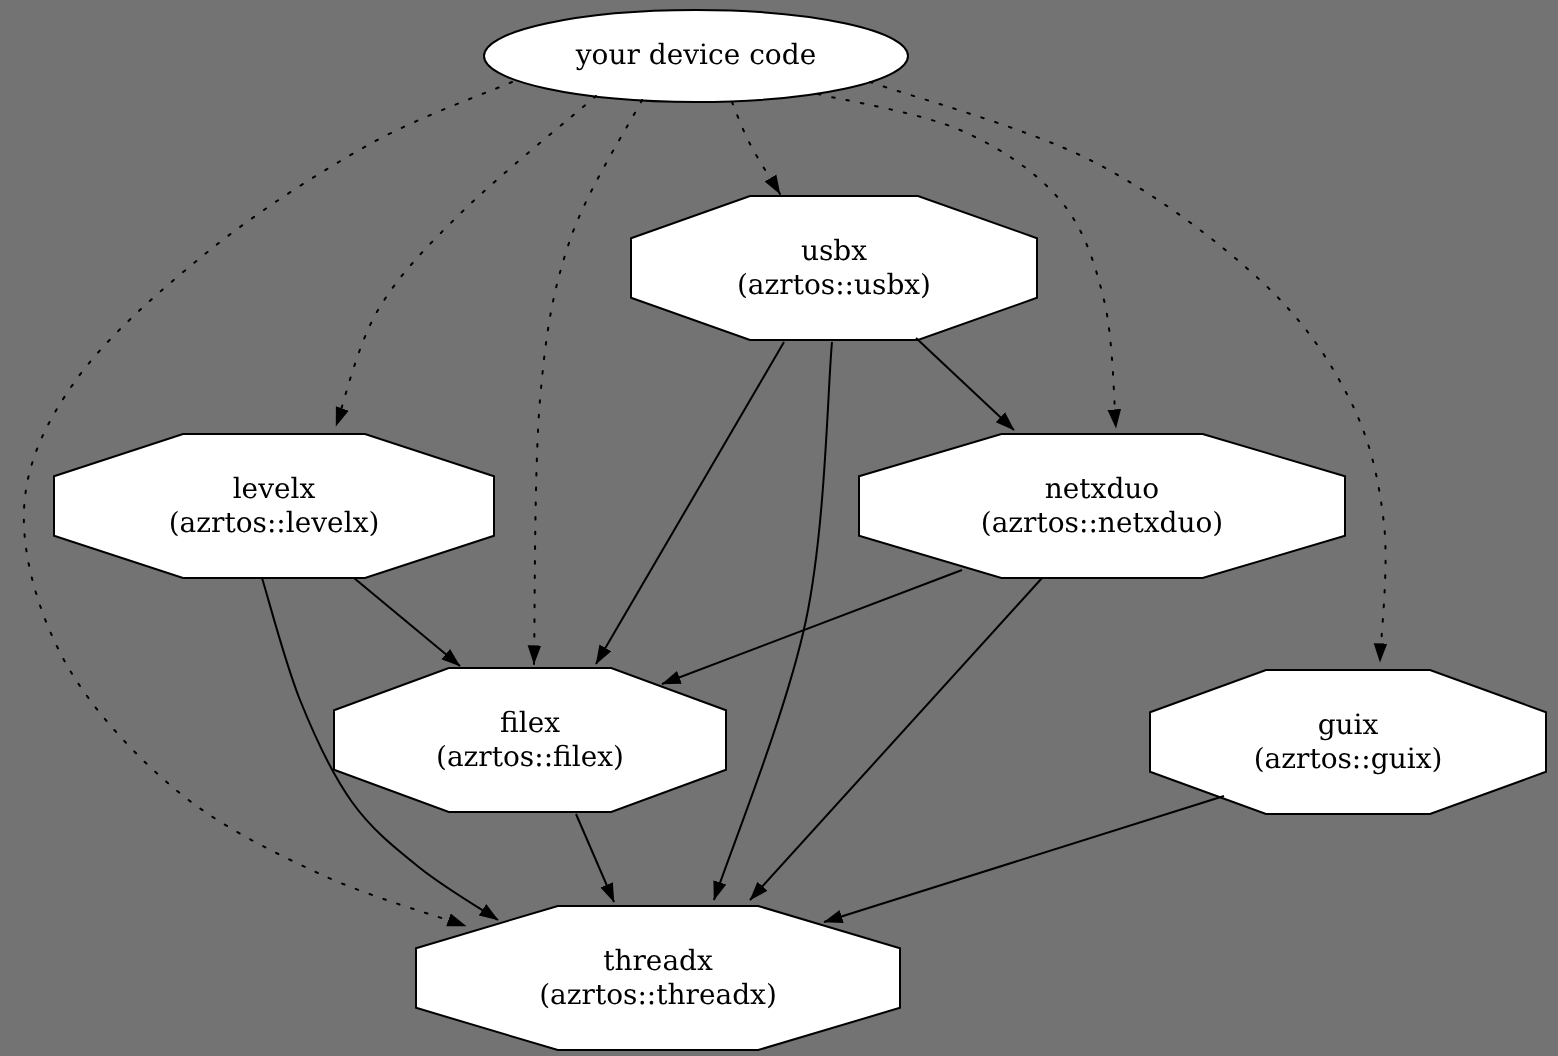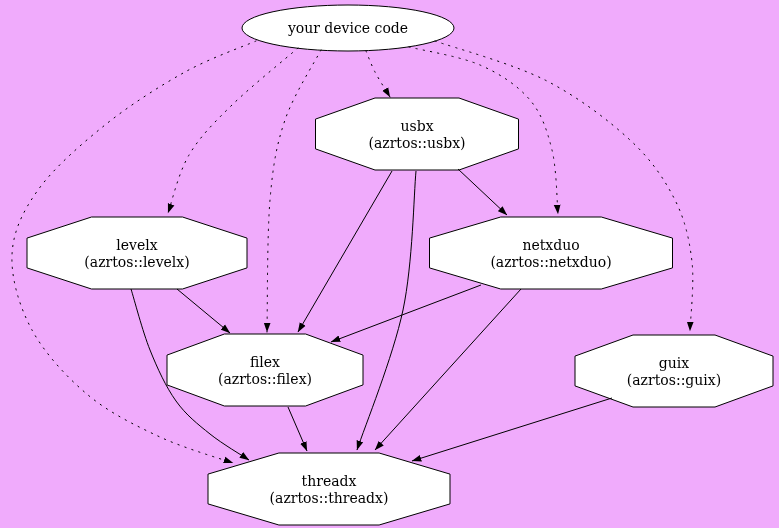--- a/index.html
+++ b/index.html
@@ -4,21 +4,21 @@
 <style>
   html, body {
     margin: 0;
     padding: 0;
     background: #ffffff;
   }
   .stage {
     position: relative;
     width: 779px;
     height: 528px;
-    background: #f0abfc;
+    background: #737373;
     overflow: hidden;
     font-family: "DejaVu Serif", serif;
   }
   svg.graph {
     display: block;
     width: 779px;
     height: 528px;
   }
   .node-shape {
     fill: #ffffff;

